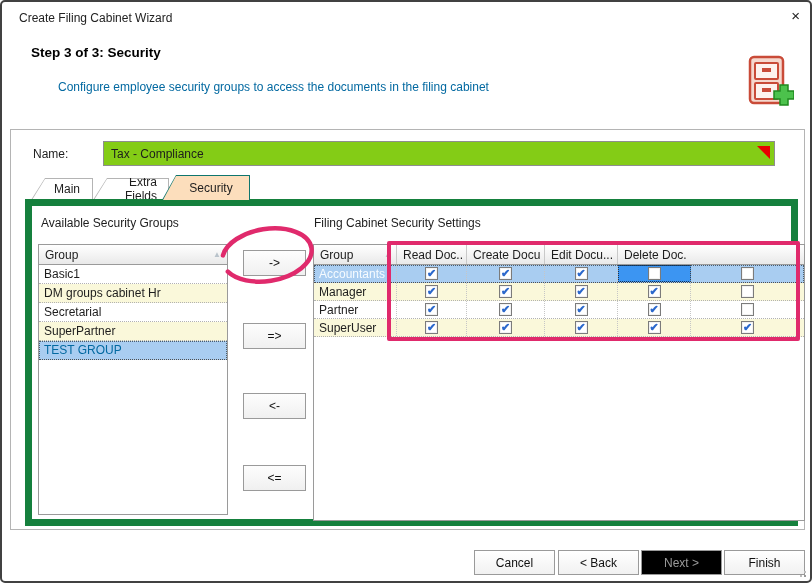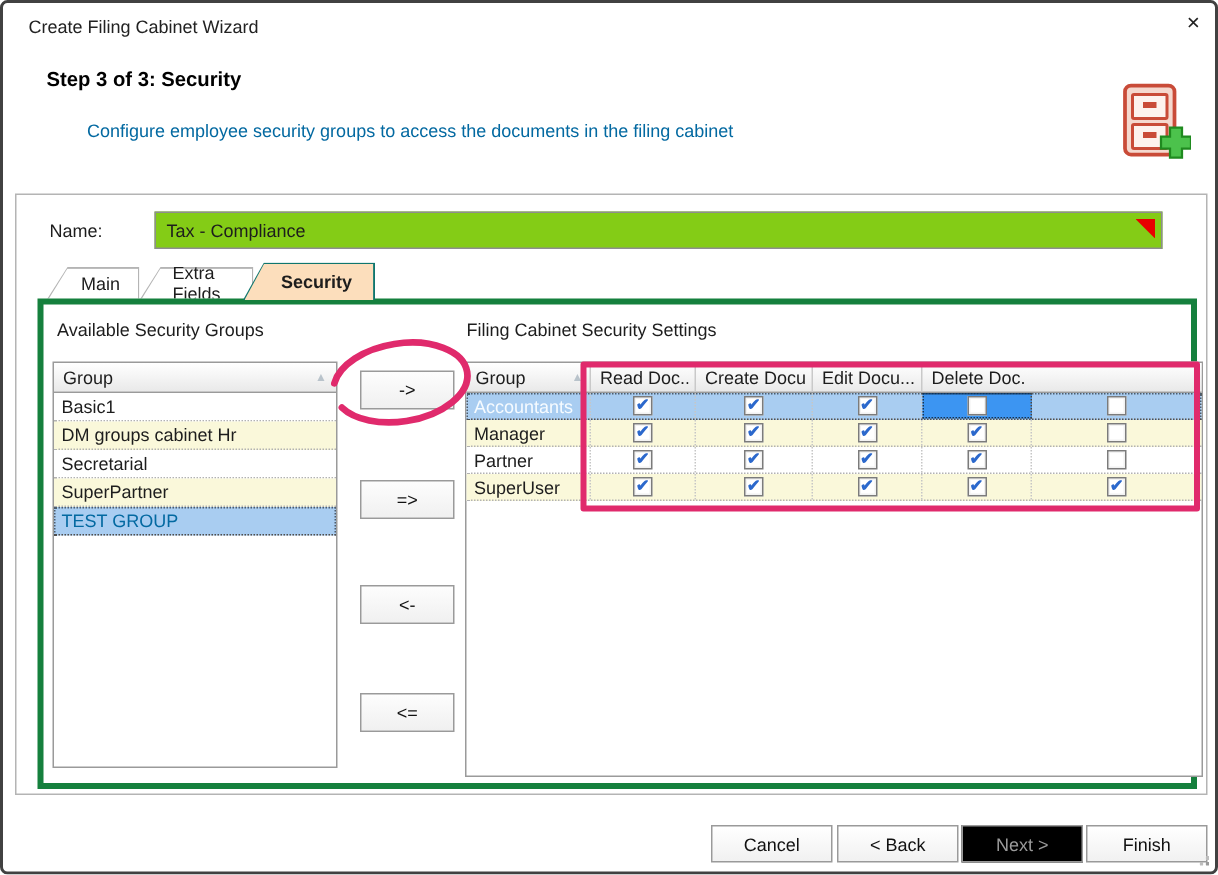--- a/index.html
+++ b/index.html
@@ -25,27 +25,27 @@
   .red-marker{position:absolute;top:4px;right:4px;width:13px;height:13px;background:var(--error-marker-red,#e80000);
     clip-path:polygon(0 0,100% 0,100% 100%);}
   
   .tabbar{position:absolute;left:20px;top:45px;height:25px;display:flex;align-items:flex-end;}
   .tab{--cut:14px;position:relative;height:22px;background:#b4b4b4;
     clip-path:polygon(var(--cut) 0,100% 0,100% 100%,0 100%);
     display:flex;align-items:center;justify-content:center;cursor:pointer;}
   .tab::before{content:"";position:absolute;inset:1px 1px 0 1px;background:#fff;
     clip-path:polygon(calc(var(--cut) - 1px) 0,100% 0,100% 100%,0 100%);}
   .tab-label{position:relative;z-index:1;padding:0 12px 0 22px;}
-  .tab.active{height:25px;margin-left:-7px;z-index:2;background:#0f766e;font-weight:bold;}
+  .tab.active{height:25px;margin-left:-7px;z-index:2;background:#0f766e;}
   .tab.active::before{background:var(--active-tab-peach,#fcdebc);}
   .tab:nth-child(1){width:62px;}
-  .tab:nth-child(2){width:76px;}
+  .tab:nth-child(2){width:76px;text-align:right;}
   .tab:nth-child(3){width:88px;}
   
-  .tabpanel{position:absolute;left:14px;top:69px;width:773px;height:327px;border:4px solid #15803d;background:#fff;}
+  .tabpanel{position:absolute;left:14px;top:69px;width:773px;height:327px;border:7px solid #15803d;background:#fff;}
   .section-label-left{position:absolute;left:9px;top:10px;}
   .section-label-right{position:absolute;left:282px;top:10px;}
   
   .listbox{position:absolute;left:6px;top:38px;width:190px;height:271px;border:1px solid #9a9a9a;background:#fff;display:flex;flex-direction:column;}
   .list-header{height:20px;flex:0 0 20px;background:linear-gradient(#ffffff,#e9e9e9);border-bottom:1px solid #9a9a9a;
     display:flex;align-items:center;padding:0 6px;cursor:pointer;}
   .list-header .hdr-label{flex:1;}
   .sort-arrow{font-size:8px;color:#b9c3cb;line-height:8px;}
   .list-body{flex:1;overflow:hidden;}
   .list-row{height:19px;display:flex;align-items:center;padding-left:5px;border-bottom:1px dotted #b2b2b2;cursor:default;background:#fff;}

